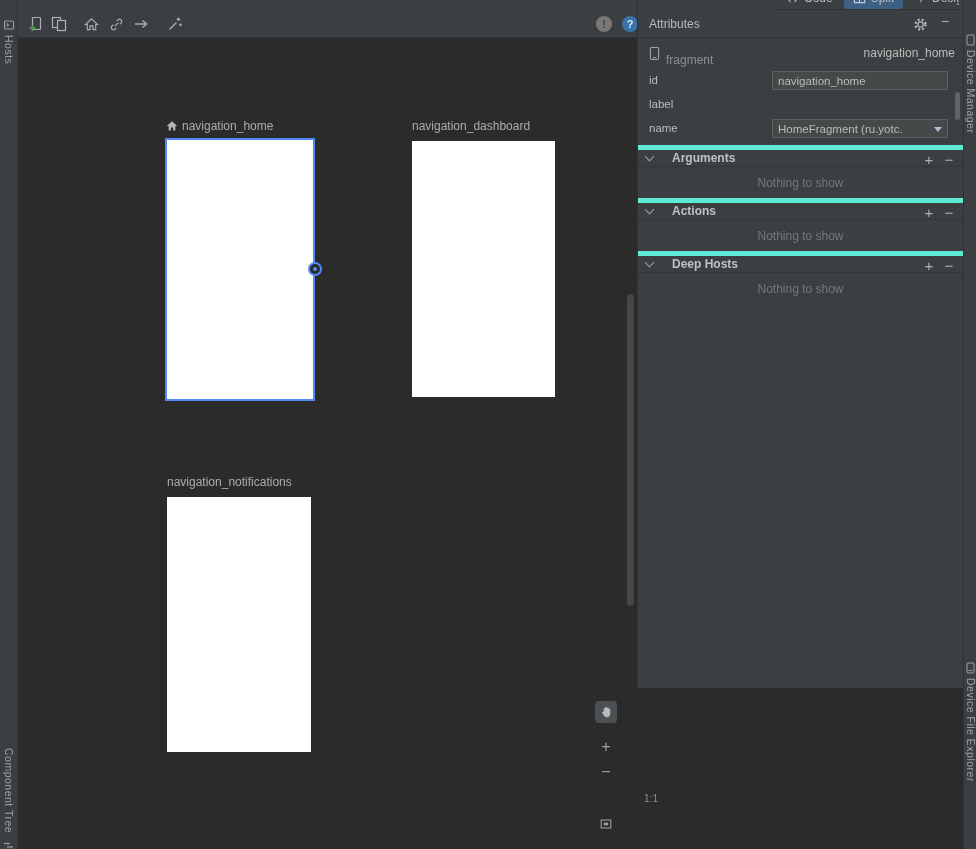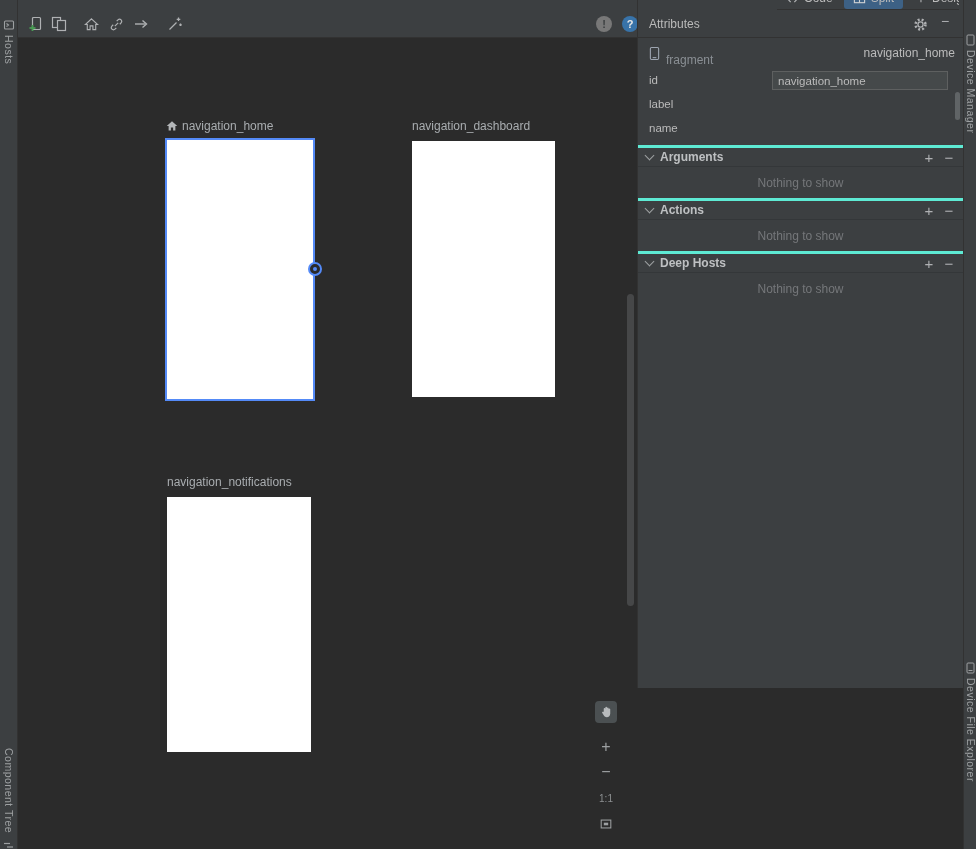--- a/index.html
+++ b/index.html
@@ -71,21 +71,21 @@
 
   
   .zoom-btn {
     position:absolute; left:595px; width:22px; height:22px;
     display:flex; align-items:center; justify-content:center;
     color:#9da0a2; font-size:16px; border-radius:4px;
   }
   #pan-btn { top:701px; background:#4b5052; }
   #zoom-in { top:736px; }
   #zoom-out { top:761px; }
-  #zoom-level { top:791px; height:14px; font-size:10px; color:#8c8f91; }
+  #zoom-level { top:791px; height:14px; font-size:10px; color:#8c8f91;margin-left:45px; }
   #zoom-fit { top:813px; }
 
   
   #attr-panel {
     position:absolute; left:637px; top:0; width:326px; height:688px;
     background:var(--panel-bg,#3c3f41);
     border-left:1px solid var(--border-color,#323232);
   }
   #tabstrip {
     position:absolute; right:4px; top:0; width:182px; height:10px;
@@ -131,22 +131,22 @@
   }
   .combo-arrow {
     position:absolute; right:5px; top:7px; width:0; height:0;
     border-left:4px solid transparent; border-right:4px solid transparent;
     border-top:5px solid #a9bdd3;
   }
   #panel-scroll { position:absolute; right:3px; top:92px; width:5px; height:28px; background:#606466; border-radius:3px; }
 
   .section-header {
     position:absolute; left:0; right:0; height:22px;
-    display:flex; align-items:center; padding-left:8px; gap:7px;
-    border-top:3px solid #5eead4; border-bottom:1px solid #343739;
+    display:flex; align-items:center; padding-left:8px; gap:19px;
+    border-top:5px solid #5eead4; border-bottom:1px solid #343739;
   }
   .chev {
     width:7px; height:7px;
     border-right:1.5px solid #9da0a2; border-bottom:1.5px solid #9da0a2;
     transform:rotate(45deg); margin-top:-4px;
   }
   .section-title { font-size:12px; font-weight:bold; color:#bec0c2; }
   .sec-btn { position:absolute; width:16px; text-align:center; font-size:15px; color:#afb1b3; top:1px; }
   .sec-btn.plus { right:26px; }
   .sec-btn.minus { right:6px; }
@@ -326,20 +326,24 @@
       <span id="comp-type">fragment</span>
       <span id="comp-id">navigation_home</span>
     </div>
 
     <span class="field-label" style="top:74px">id</span>
     <input class="field-input" style="top: 71px;" value="navigation_home">
 
     <span class="field-label" style="top:98px">label</span>
 
     <span class="field-label" style="top:122px">name</span>
+    <div class="combo" style="top:119px">
+      <span>HomeFragment (ru.yotc.</span>
+      <span class="combo-arrow"></span>
+    </div>
 
     <div id="panel-scroll"></div>
 
     <div class="section-header" style="top:145px">
       <span class="chev"></span>
       <span class="section-title">Arguments</span>
       <span class="sec-btn plus">+</span>
       <span class="sec-btn minus">−</span>
     </div>
     <div class="empty-text" style="top:176px">Nothing to show</div>

